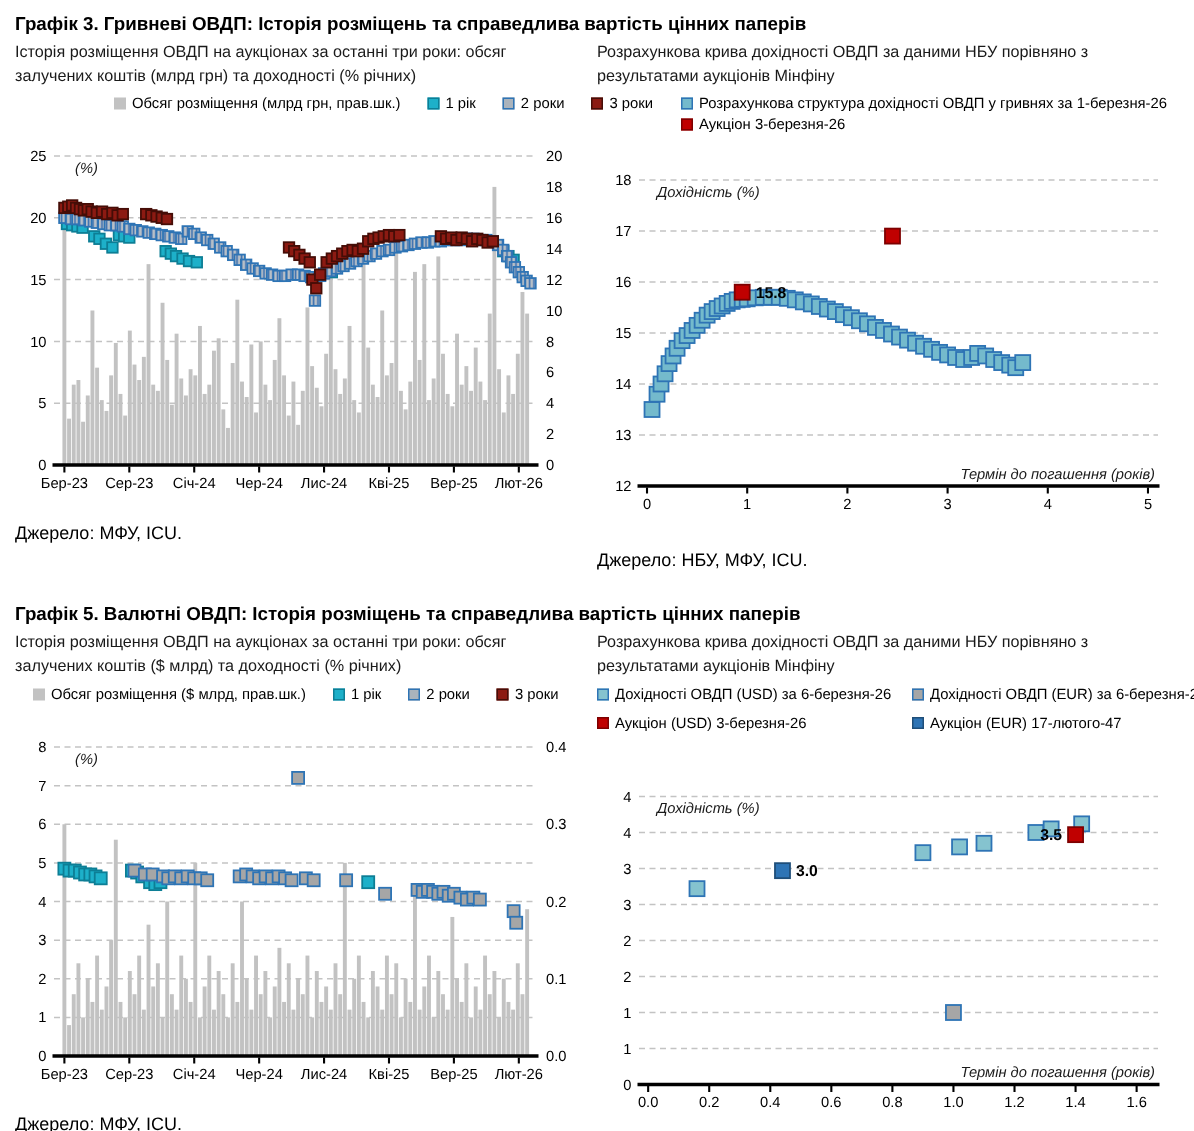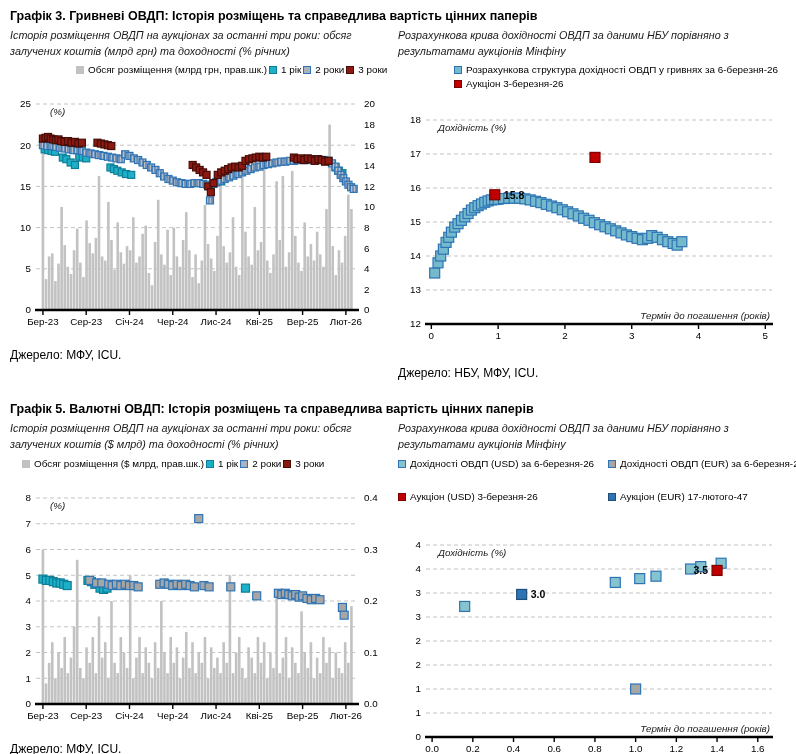--- a/index.html
+++ b/index.html
@@ -2,31 +2,31 @@
 <html><head>
 <meta charset="utf-8">
 <style>
   html,body{margin:0;padding:0;background:#fff}
   body{width:796px;height:754px;overflow:hidden;font-family:"Liberation Sans",sans-serif;color:#000}
   .section{padding:0 20px 0 10px}
   .fig-title{font-size:12.5px;font-weight:bold;margin:9px 0 3px 0;letter-spacing:0}
   .cols{display:flex;align-items:flex-start}
   .col-l{width:380px;flex:0 0 380px}
   .col-r{width:390px;flex:0 0 390px;margin-left:8px}
-  .subtitle{font-style:italic;font-size:10.8px;line-height:1.45;margin:2px 0 5px 0;color:#1a1a1a;min-height:31px}
+  .subtitle{font-size:10.8px;line-height:1.45;margin:2px 0 5px 0;color:#1a1a1a;min-height:31px}
   .col-r .subtitle{max-width:352px}
   .legend{font-size:9.9px;color:#000}
   .legend .li{white-space:nowrap}
   .legend .sw{display:inline-block;width:8px;height:8px;margin-right:4px;vertical-align:-1px;box-sizing:border-box}
-  .legend-row{display:flex;gap:2px;align-items:flex-end;margin:3px 0 4px 0}
+  .legend-row{display:flex;gap:18px;align-items:flex-end;margin:3px 0 4px 0}
   .lr-indent-c0{margin-left:66px}
   .lr-indent-c2{margin-left:12px}
   .legend-stack{margin:2px 0 2px 56px}
   .legend-stack .li{display:block;margin:3px 0}
-  .legend-grid{display:grid;grid-template-columns:210px auto;row-gap:22px;margin:2px 0 4px 0}
+  .legend-grid{display:grid;grid-template-columns:210px auto;row-gap:8px;margin:2px 0 4px 0}
   .source{font-size:12px;margin:4px 0 0 0}
   svg{display:block}
   .chart-wrap{margin-top:17px}
 </style>
 </head>
 <body>
 
 <div class="section">
   <div class="fig-title">Графік 3. Гривневі ОВДП: Історія розміщень та справедлива вартість цінних паперів</div>
   <div class="cols">
@@ -338,21 +338,21 @@
             <line x1="335.8817204301075" y1="219" x2="335.8817204301075" y2="223" stroke="#000000" stroke-width="1.4"></line>
             <text x="335.8817204301075" y="233" text-anchor="middle" font-size="9.8" fill="#000">Лют-26</text>
             <text x="40" y="23" font-size="9.8" font-style="italic" fill="#1a1a1a">(%)</text>
           </svg>
         </div>
       <p class="source">Джерело: МФУ, ICU.</p>
     </div>
     <div class="col-r">
       <p class="subtitle">Розрахункова крива дохідності ОВДП за даними НБУ порівняно з результатами аукціонів Мінфіну</p>
       <div class="legend legend-stack" id="legend1">
-          <span class="li"><span class="sw" style="background: rgb(116, 186, 204); border: 1px solid rgb(46, 116, 181);"></span><span>Розрахункова структура дохідності ОВДП у гривнях за 6-березня-26</span></span>
+          <span class="li"><span class="sw" style="background: rgb(116, 186, 204); border: 1px solid rgb(46, 116, 181);"></span><span>Розрахункова структура дохідності ОВДП у гривнях за 1-березня-26</span></span>
           <span class="li"><span class="sw" style="background: rgb(192, 0, 0); border: 1px solid rgb(125, 0, 0);"></span><span>Аукціон 3-березня-26</span></span>
         </div>
       <div class="chart-wrap">
           <svg id="chart1" width="384" height="256" viewBox="0 0 384 256">
             <line x1="28" y1="14" x2="374" y2="14" stroke="#c3c3c3" stroke-width="1" stroke-dasharray="4 3"></line>
             <text x="23" y="17.4" text-anchor="end" font-size="9.8" fill="#000">18</text>
             <line x1="28" y1="47.99999999999999" x2="374" y2="47.99999999999999" stroke="#c3c3c3" stroke-width="1" stroke-dasharray="4 3"></line>
             <text x="23" y="51.39999999999999" text-anchor="end" font-size="9.8" fill="#000">17</text>
             <line x1="28" y1="82.00000000000001" x2="374" y2="82.00000000000001" stroke="#c3c3c3" stroke-width="1" stroke-dasharray="4 3"></line>
             <text x="23" y="85.40000000000002" text-anchor="end" font-size="9.8" fill="#000">16</text>

